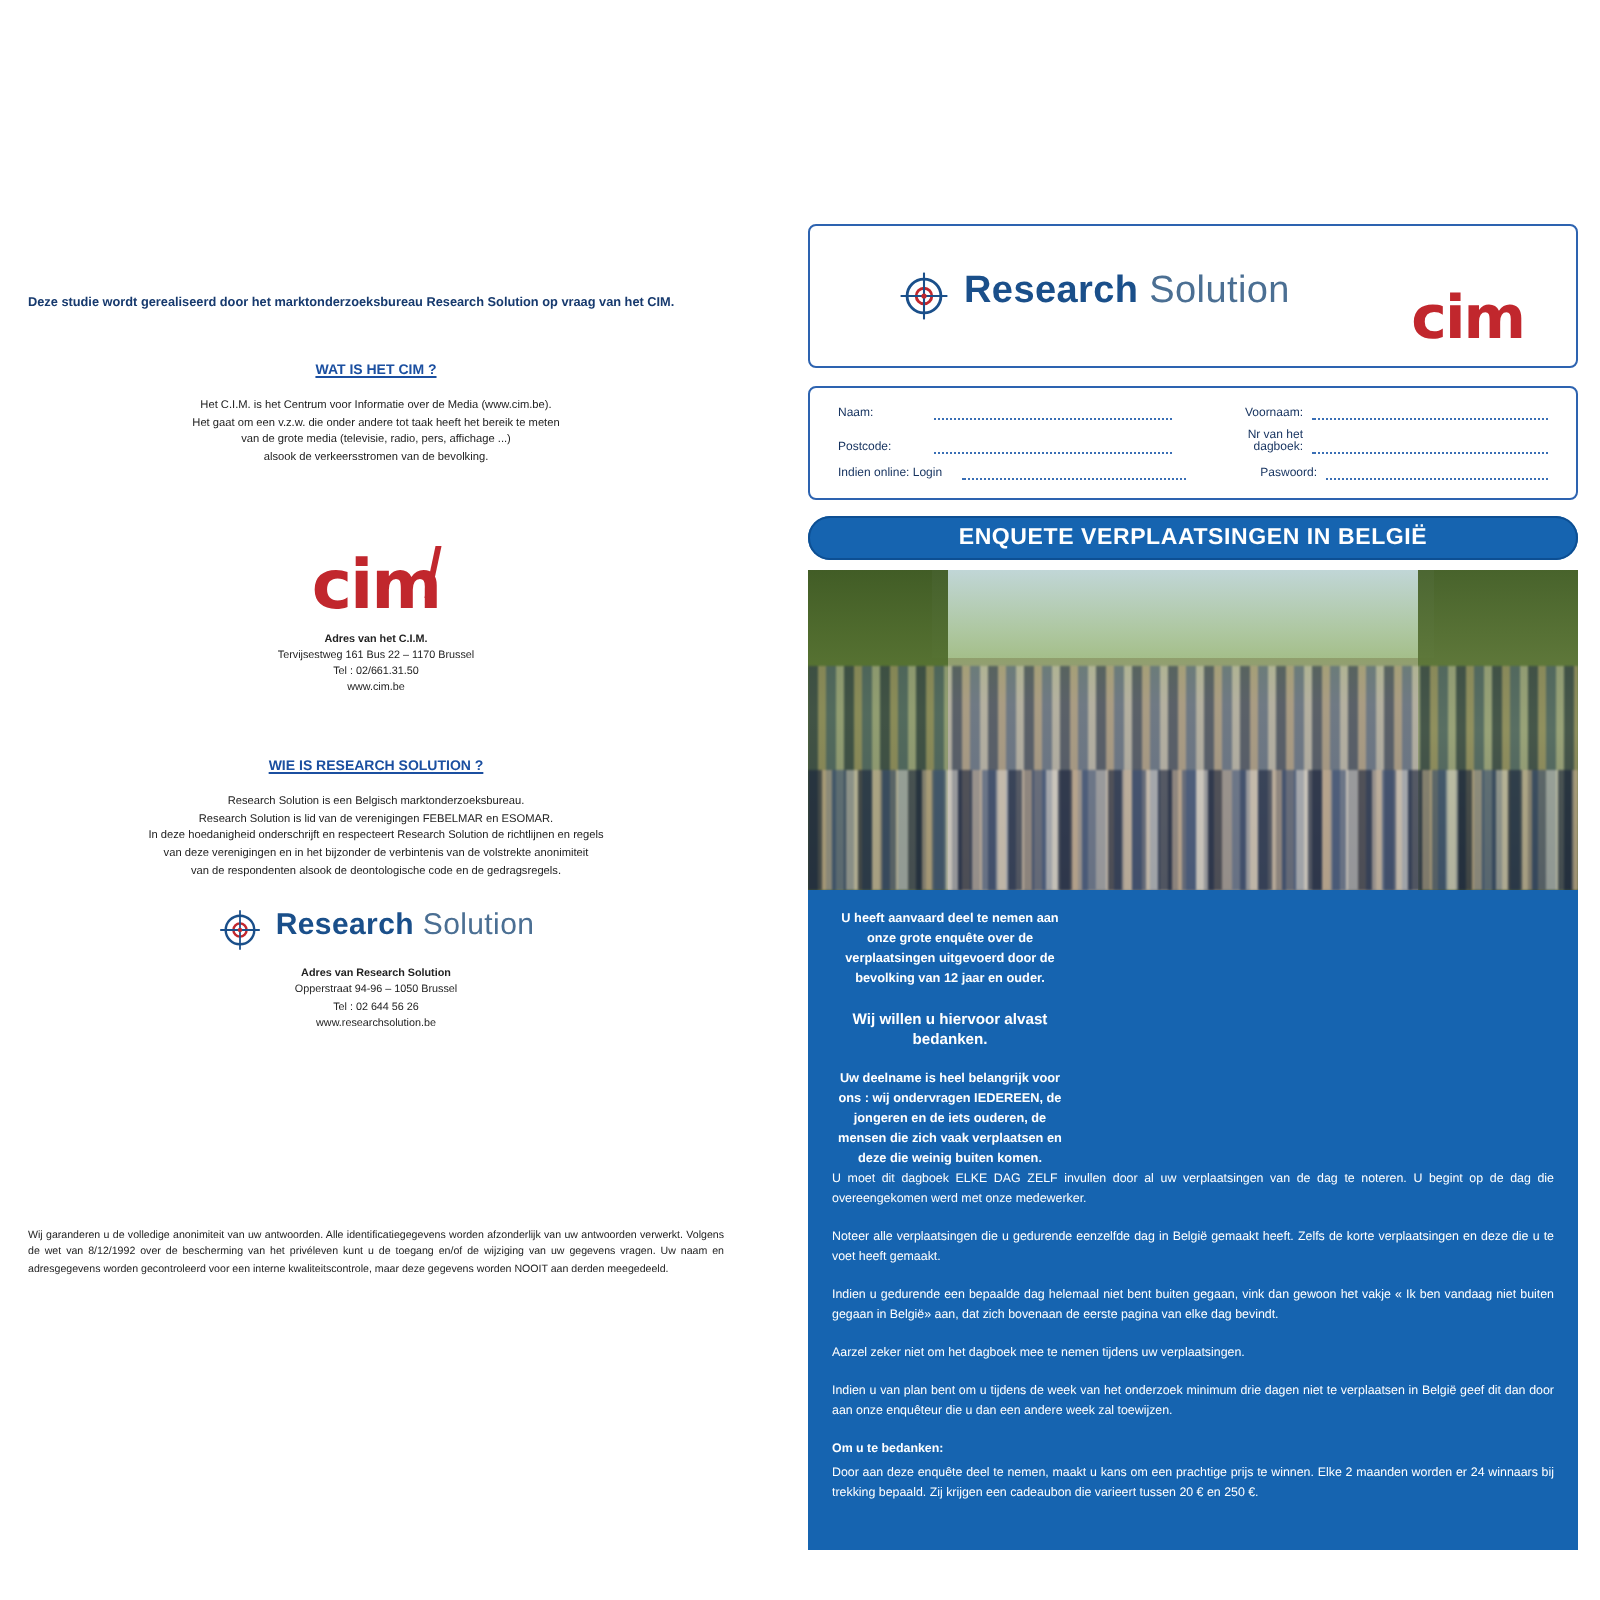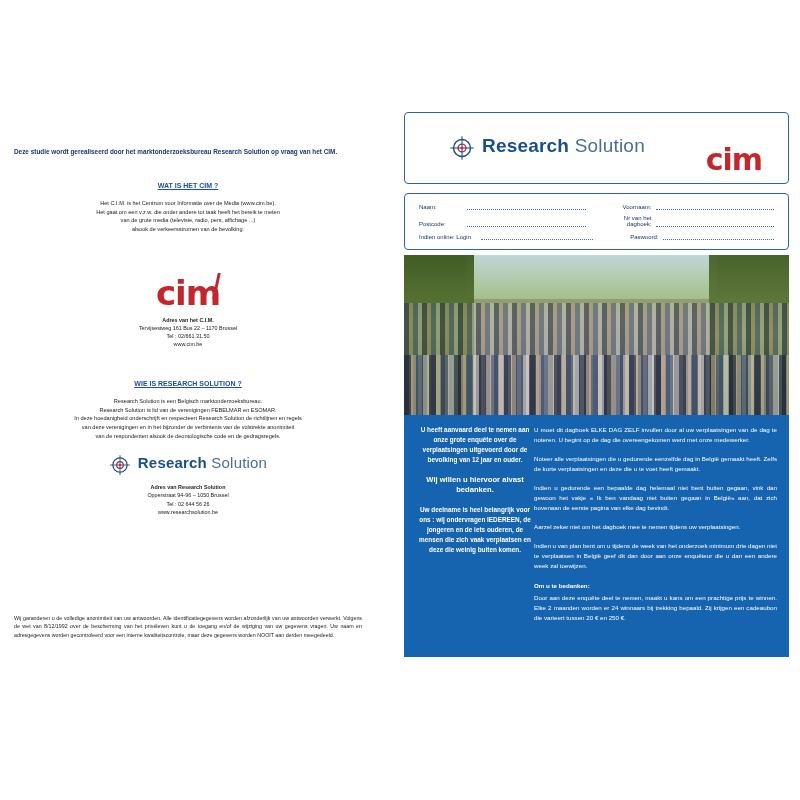--- a/index.html
+++ b/index.html
@@ -105,21 +105,21 @@
   .photo .crowd2{position:absolute;left:0;right:0;bottom:0;height:60px;
     background:repeating-linear-gradient(90deg,
       rgba(25,35,60,.6) 0 7px, rgba(200,175,150,.5) 7px 12px,
       rgba(55,75,115,.55) 12px 19px, rgba(235,228,220,.45) 19px 25px);
     filter:blur(.5px);}
   .photo .sky{position:absolute;left:62px;right:72px;top:0;height:44px;
     background:linear-gradient(180deg,#cfe3ef,#a8c48f);opacity:.85;}
 
   .blue-body{
     background:#1664b0;color:#fff;padding:10px 12px 14px 12px;
-    display:flex;box-sizing:border-box;min-height:242px;
+    display:flex;box-sizing:border-box;min-height:242px;flex-direction:column;
   }
   .col-left{width:118px;flex:none;text-align:center;font-size:6.4px;line-height:1.55;}
   .col-left .lead{font-weight:bold;}
   .col-left .thanks{font-weight:bold;font-size:7.6px;margin-top:10px;line-height:1.4;}
   .col-left .para{margin-top:9px;font-weight:bold;}
   .col-right{flex:1;font-size:6.2px;line-height:1.62;text-align:justify;}
   .col-right p{margin:0 0 9px 0;}
   .col-right b{font-weight:bold;}
 </style>
 </head>
@@ -227,20 +227,21 @@
       </div>
       <div class="form-row">
         <span class="fl" style="width:62px;">Indien online: Login</span>
         <span class="dots"></span>
         <span class="gap"></span>
         <span class="fl2">Paswoord:</span>
         <span class="dots"></span>
       </div>
     </div>
 
+    <div class="banner">ENQUETE VERPLAATSINGEN IN BELGIË</div>
 
     <div class="photo">
       <div class="sky"></div>
       <div class="tree-l"></div>
       <div class="tree-r"></div>
       <div class="crowd"></div>
       <div class="crowd2"></div>
     </div>
 
     <div class="blue-body">

